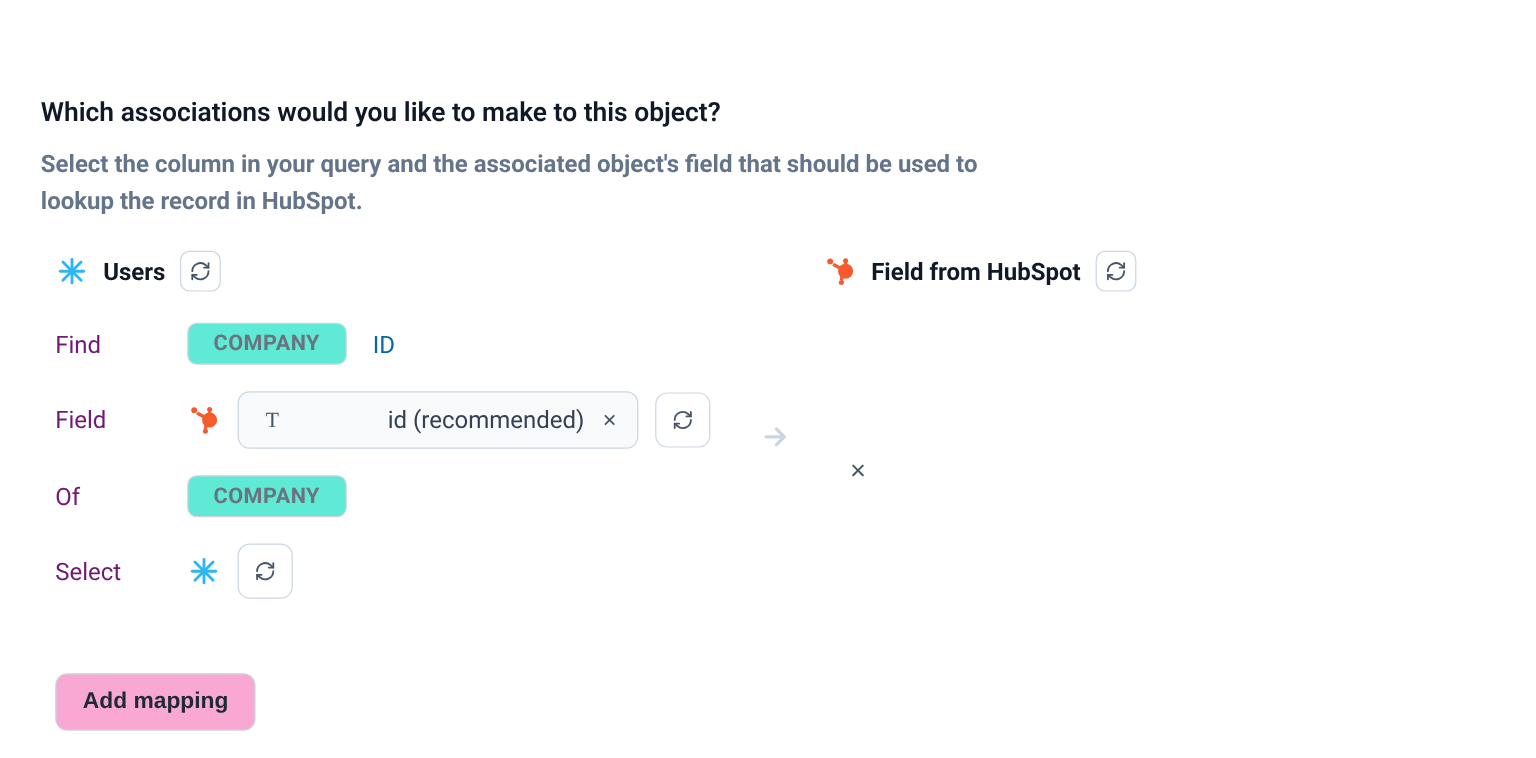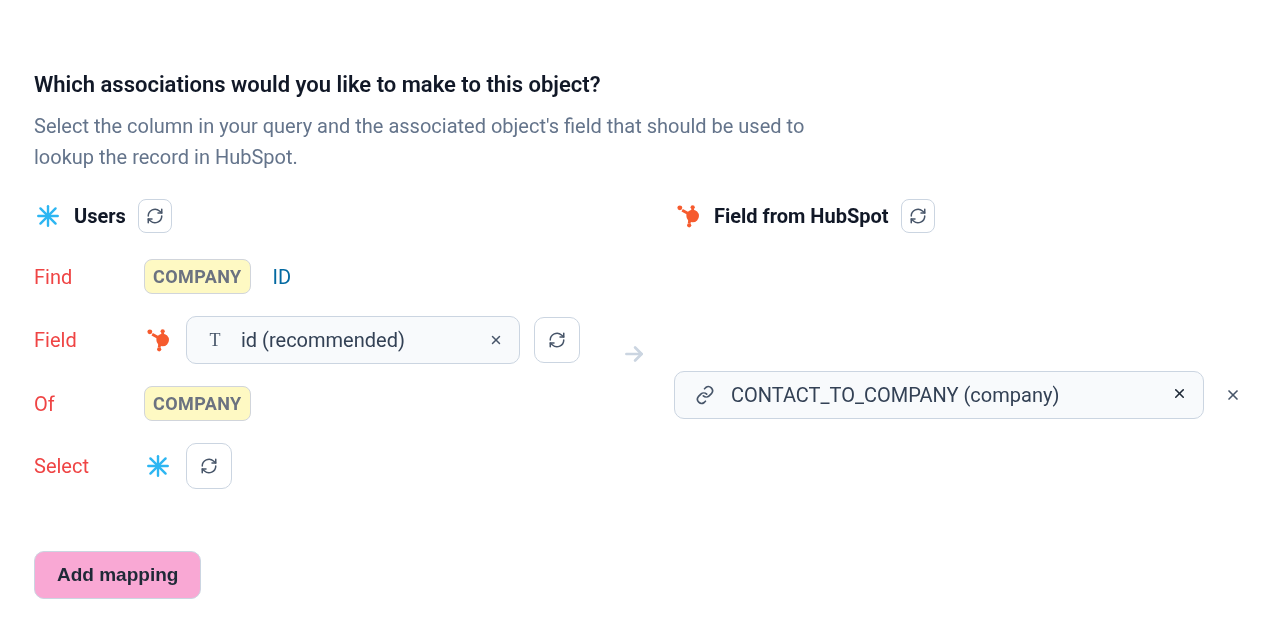--- a/index.html
+++ b/index.html
@@ -11,37 +11,37 @@
     color: #1f2937;
   }
   .wrap {
     padding: 72px 34px 40px 34px;
     max-width: 1280px;
   }
   .heading {
     font-size: 22px;
     font-weight: 600;
     color: #111827;
-    margin: 0 0 14px 0;
+    margin: 10px 0 14px 0;
   }
   .subheading {
     font-size: 20px;
-    font-weight: 400;
+    font-weight: 700;
     color: #64748b;
     line-height: 1.55;
     margin: 0 0 26px 0;
     max-width: 830px;
   }
 
   .columns {
     display: flex;
     align-items: flex-start;
     gap: 20px;
   }
-  .left-col { flex: 0 0 560px; }
+  .left-col { flex: 0 0 560px; margin-left: 12px; }
   .mid-col {
     flex: 0 0 40px;
     display: flex;
     align-items: center;
     justify-content: center;
     height: 310px; 
   }
   .right-col { flex: 0 0 600px; }
 
   .col-header {
@@ -73,36 +73,36 @@
 
   .row {
     display: flex;
     align-items: center;
     gap: 14px;
     margin-bottom: 22px;
   }
   .row-label {
     width: 96px;
     font-size: 20px;
-    color: #ef4444;
+    color: #701a75;
     font-weight: 400;
     flex-shrink: 0;
   }
 
   .chip {
     display: inline-flex;
     align-items: center;
     border: 1px solid #d1d5db;
     border-radius: 8px;
-    padding: 6px 8px;
+    padding: 6px 21px;
     font-size: 18px;
     font-weight: 700;
     letter-spacing: 0.4px;
     color: #6b7280;
-    background: #fef9c3;
+    background: #5eead4;
   }
 
   .id-suffix {
     font-size: 20px;
     color: #0369a1;
     margin-left: 8px;
   }
 
   .select-box {
     display: flex;
@@ -115,20 +115,21 @@
     padding: 0 14px;
     flex: 0 0 334px;
   }
   .select-box .select-label {
     flex: 1;
     font-size: 20px;
     color: #334155;
     white-space: nowrap;
     overflow: hidden;
     text-overflow: ellipsis;
+    text-align: right;
   }
   .select-box .clear-x {
     width: 18px; height: 18px;
     color: #475569;
     display: inline-flex;
     align-items: center; justify-content: center;
     cursor: pointer;
   }
 
   .select-box-lg {
@@ -319,35 +320,20 @@
           <svg width="18" height="18" viewBox="0 0 24 24" fill="none" stroke="#475569" stroke-width="2" stroke-linecap="round" stroke-linejoin="round">
             <path d="M3 12a9 9 0 0 1 15-6.7L21 8"></path>
             <path d="M21 3v5h-5"></path>
             <path d="M21 12a9 9 0 0 1-15 6.7L3 16"></path>
             <path d="M3 21v-5h5"></path>
           </svg>
         </button>
       </div>
 
       <div class="right-body">
-        <div class="select-box-lg">
-          <span class="inline-icon">
-            <svg width="20" height="20" viewBox="0 0 24 24" fill="none" stroke="#475569" stroke-width="2" stroke-linecap="round" stroke-linejoin="round">
-              <path d="M10 13a5 5 0 0 0 7 0l3-3a5 5 0 0 0-7-7l-1.5 1.5"></path>
-              <path d="M14 11a5 5 0 0 0-7 0l-3 3a5 5 0 0 0 7 7l1.5-1.5"></path>
-            </svg>
-          </span>
-          <span class="select-label">CONTACT_TO_COMPANY (company)</span>
-          <span class="clear-x">
-            <svg width="15" height="15" viewBox="0 0 24 24" fill="none" stroke="currentColor" stroke-width="2.5" stroke-linecap="round">
-                <path d="M18 6L6 18"></path>
-                <path d="M6 6l12 12"></path>
-              </svg>
-          </span>
-        </div>
         <span class="row-delete">
           <svg width="16" height="16" viewBox="0 0 24 24" fill="none" stroke="currentColor" stroke-width="2.5" stroke-linecap="round">
               <path d="M18 6L6 18"></path>
               <path d="M6 6l12 12"></path>
             </svg>
         </span>
       </div>
     </div>
   </div>
 

